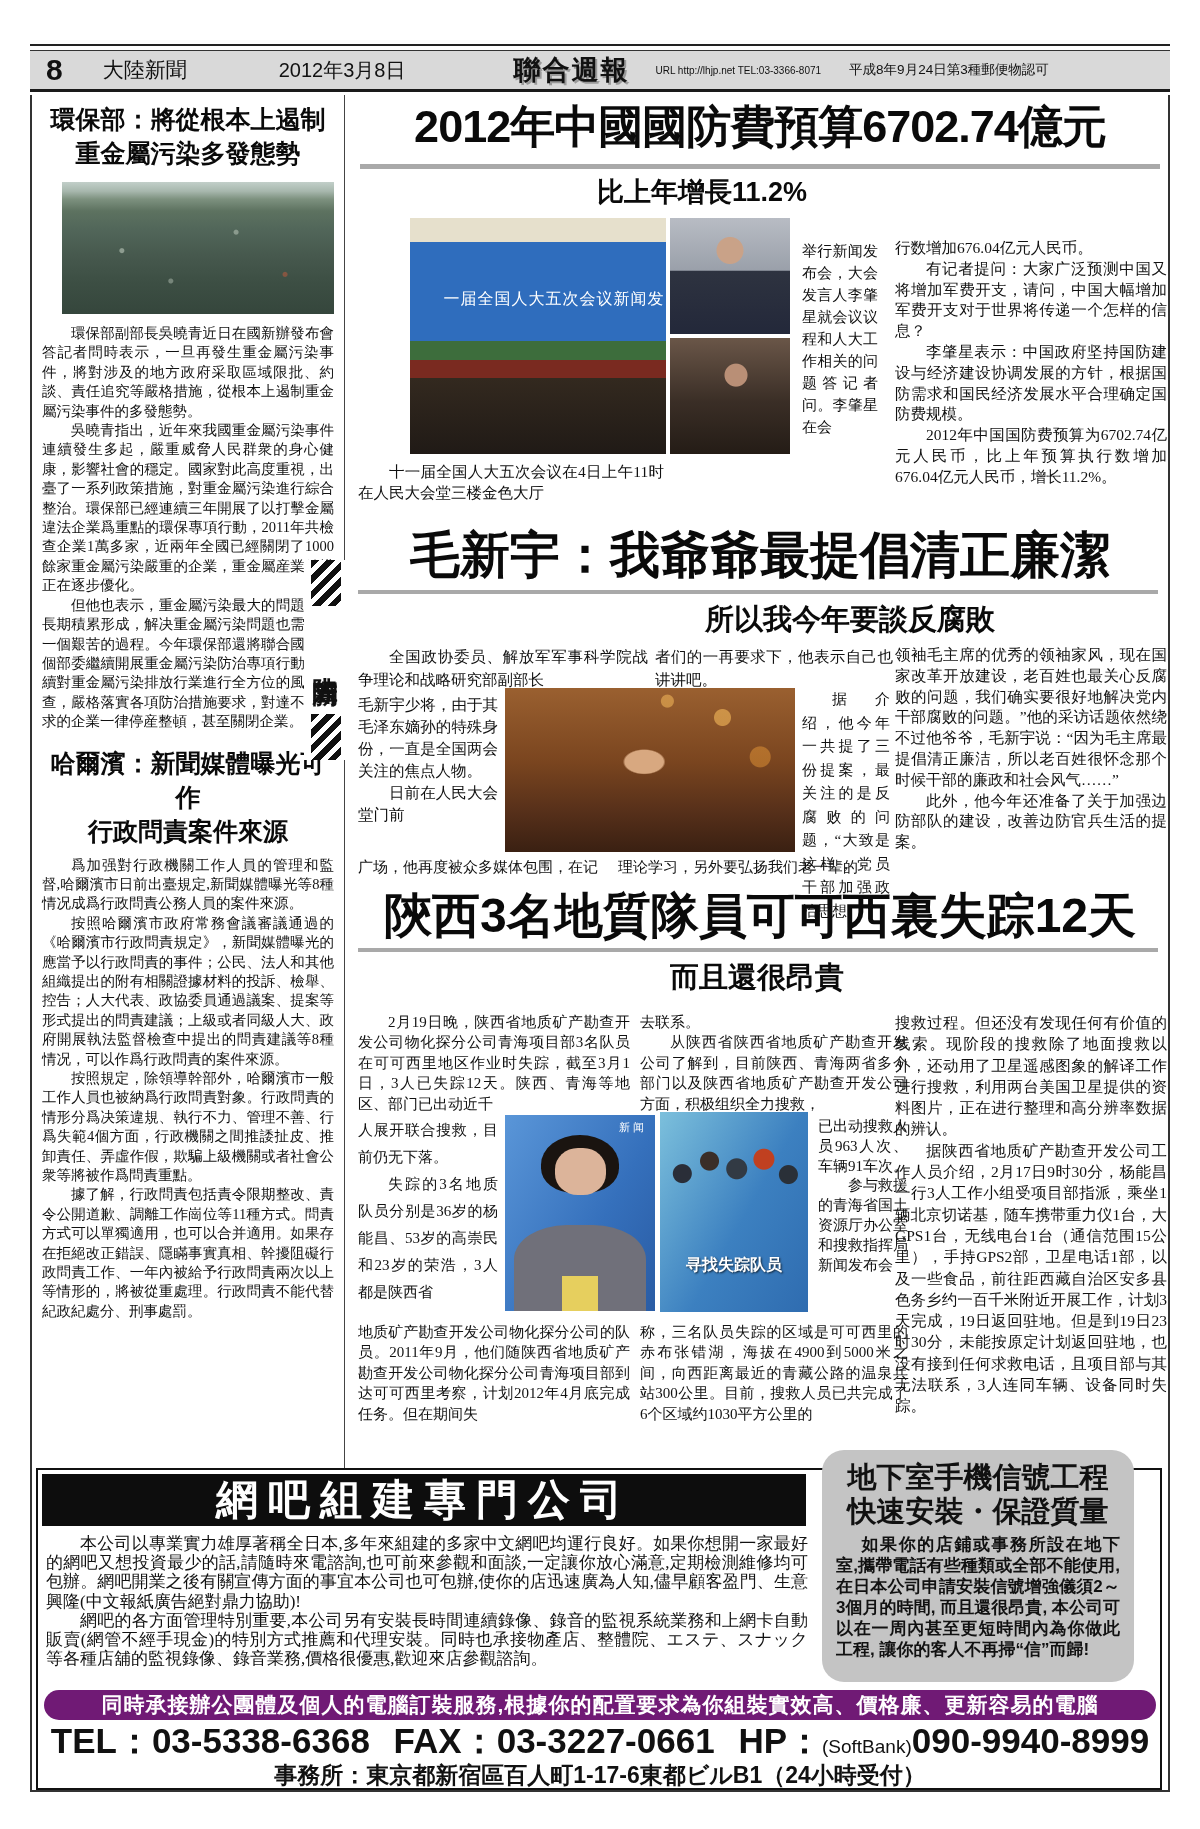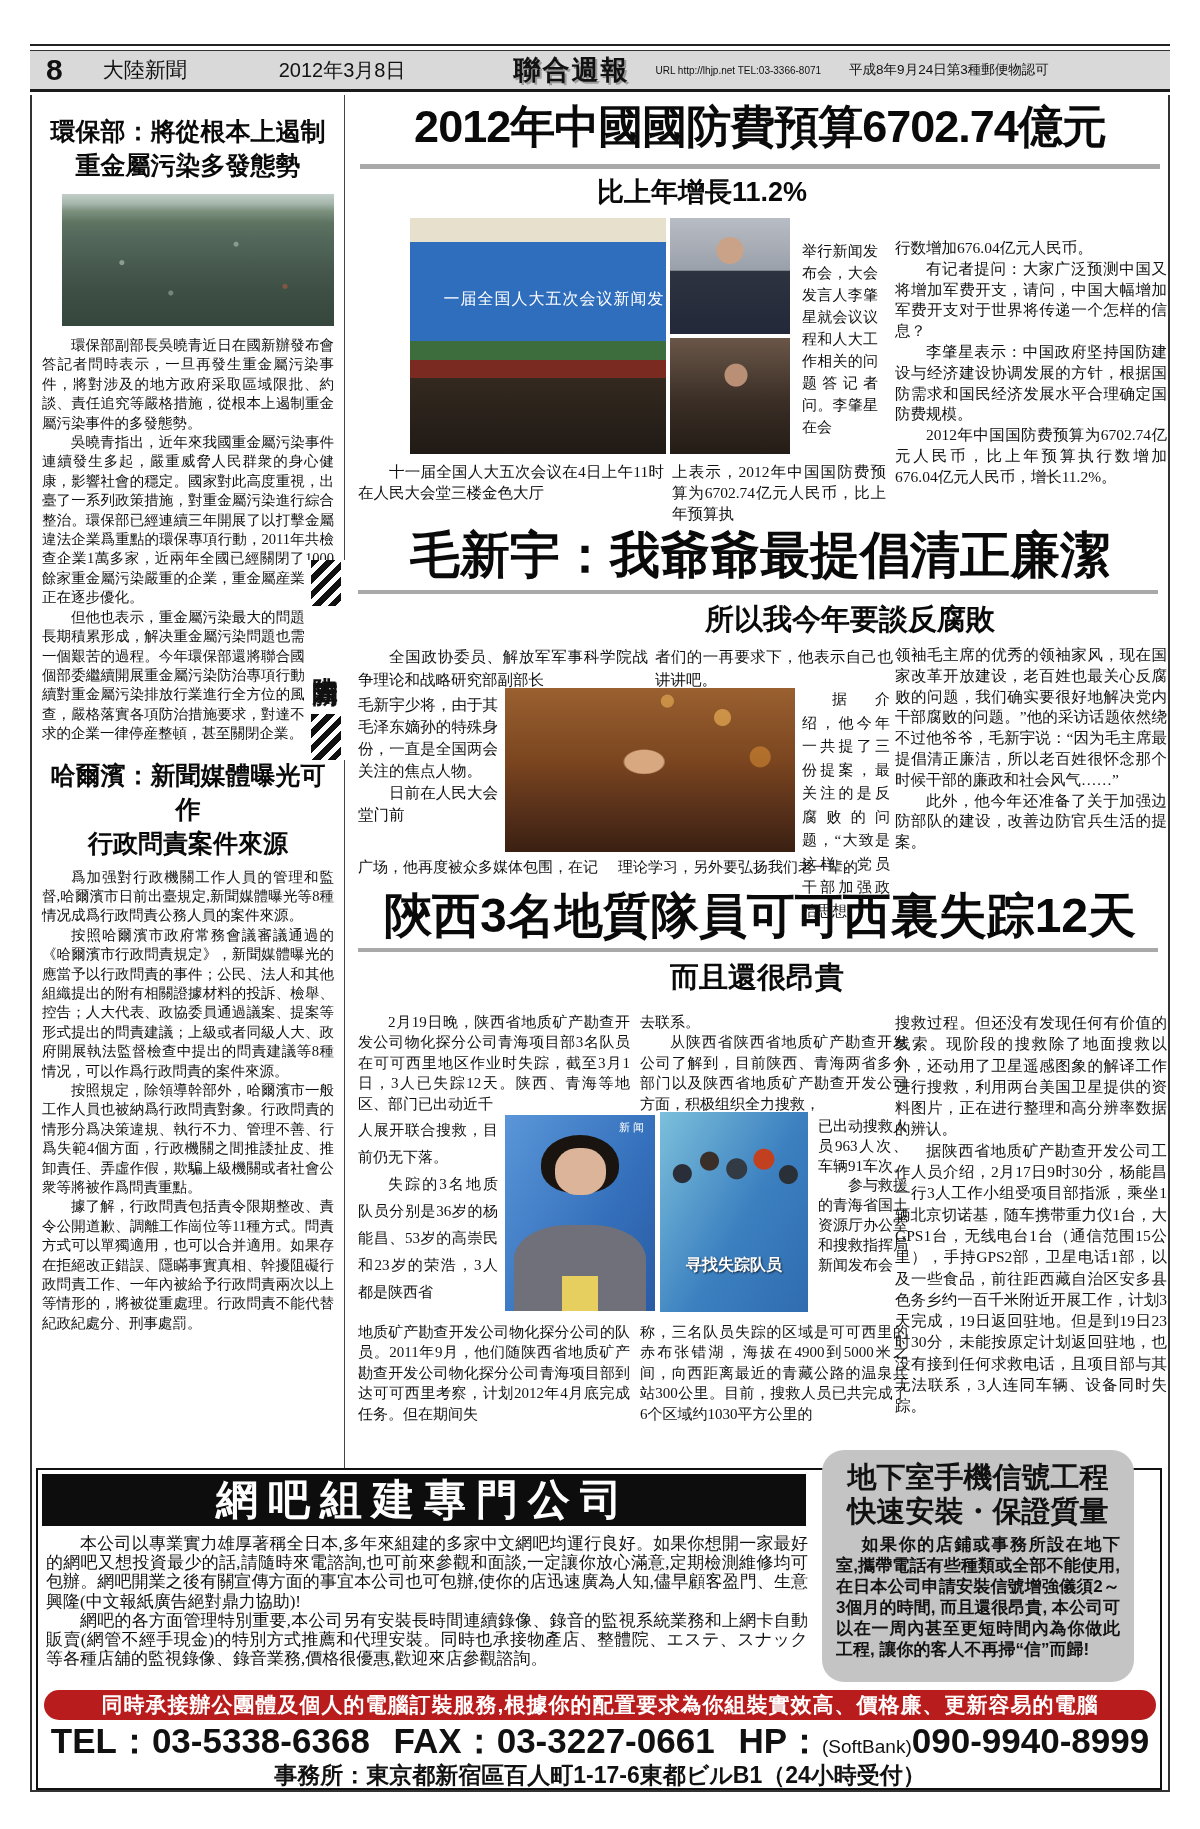--- a/index.html
+++ b/index.html
@@ -58,21 +58,21 @@
 
   <div class="abs header-bar">
     <span class="san" style="font-size:30px;font-weight:900;margin-left:16px;">8</span>
     <span class="san" style="font-size:21px;margin-left:40px;">大陸新聞</span>
     <span class="san" style="font-size:20px;margin-left:92px;">2012年3月8日</span>
     <span class="san" style="font-size:27px;font-weight:900;margin-left:108px;letter-spacing:2px;text-shadow:2px 2px 0 #9a9a9a;">聯合週報</span>
     <span class="san" style="font-size:10px;margin-left:26px;">URL http://lhjp.net  TEL:03-3366-8071</span>
     <span class="san" style="font-size:13.5px;margin-left:28px;">平成8年9月24日第3種郵便物認可</span>
   </div>
 
-  <div class="abs" style="left:42px;top:102px;width:292px;margin-top:12px;">
+  <div class="abs" style="left:42px;top:102px;width:292px;">
     <div class="hl" style="font-size:25px;line-height:34px;">
       <div>環保部：將從根本上遏制</div>
       <div>重金屬污染多發態勢</div>
     </div>
     <div class="ph ph-pollution" style="margin:12px 0 10px 20px;width:272px;height:132px;"></div>
     <div class="j" style="font-size:14.5px;line-height:19.4px;">
       <p class="ind">環保部副部長吳曉青近日在國新辦發布會答記者問時表示，一旦再發生重金屬污染事件，將對涉及的地方政府采取區域限批、約談、責任追究等嚴格措施，從根本上遏制重金屬污染事件的多發態勢。</p>
       <p class="ind">吳曉青指出，近年來我國重金屬污染事件連續發生多起，嚴重威脅人民群衆的身心健康，影響社會的穩定。國家對此高度重視，出臺了一系列政策措施，對重金屬污染進行綜合整治。環保部已經連續三年開展了以打擊金屬違法企業爲重點的環保專項行動，2011年共檢查企業1萬多家，近兩年全國已經關閉了1000餘家重金屬污染嚴重的企業，重金屬産業結構正在逐步優化。</p>
       <p class="ind">但他也表示，重金屬污染最大的問題就是長期積累形成，解决重金屬污染問題也需要有一個艱苦的過程。今年環保部還將聯合國家八個部委繼續開展重金屬污染防治專項行動，繼續對重金屬污染排放行業進行全方位的風險排查，嚴格落實各項防治措施要求，對達不到要求的企業一律停産整頓，甚至關閉企業。</p>
     </div>
@@ -101,21 +101,20 @@
   <div class="abs ph ph-presser" style="left:410px;top:218px;width:256px;height:236px;">
     <span class="ov-white" style="top:30%;left:0;width:100%;text-align:center;font-size:16px;letter-spacing:1px;margin-left:16px;">一届全国人大五次会议新闻发</span>
   </div>
   <div class="abs ph ph-speaker" style="left:670px;top:218px;width:120px;height:116px;"></div>
   <div class="abs ph ph-reporter" style="left:670px;top:338px;width:120px;height:116px;"></div>
 
   <div class="abs j" style="left:802px;top:240px;width:76px;font-size:15px;line-height:22px;">举行新闻发布会，大会发言人李肇星就会议议程和人大工作相关的问题答记者问。李肇星在会</div>
   <div class="abs j body155" style="left:358px;top:462px;width:306px;">
     <p class="ind">十一届全国人大五次会议在4日上午11时在人民大会堂三楼金色大厅</p>
   </div>
-  <div class="abs j body155" style="left:672px;top:462px;width:214px;">上表示，2012年中国国防费预算为6702.74亿元人民币，比上年预算执</div>
   <div class="abs j body155" style="left:895px;top:238px;width:272px;">
     <p>行数增加676.04亿元人民币。</p>
     <p class="ind">有记者提问：大家广泛预测中国又将增加军费开支，请问，中国大幅增加军费开支对于世界将传递一个怎样的信息？</p>
     <p class="ind">李肇星表示：中国政府坚持国防建设与经济建设协调发展的方针，根据国防需求和国民经济发展水平合理确定国防费规模。</p>
     <p class="ind">2012年中国国防费预算为6702.74亿元人民币，比上年预算执行数增加676.04亿元人民币，增长11.2%。</p>
   </div>
 
   <div class="abs hl" style="left:352px;top:524px;width:816px;font-size:50px;line-height:62px;">毛新宇：我爺爺最提倡清正廉潔</div>
   <div class="abs rule" style="left:358px;top:590px;width:800px;height:4px;"></div>
   <div class="abs hl" style="left:500px;top:600px;width:700px;font-size:29px;">所以我今年要談反腐敗</div>
@@ -191,21 +190,21 @@
   </div>
 
   <div class="abs" style="left:822px;top:1450px;width:312px;height:232px;background:#c4c4c4;border-radius:22px;box-sizing:border-box;padding:10px 14px;">
     <div class="san ctr" style="font-weight:900;font-size:29px;line-height:34px;">
       <div>地下室手機信號工程</div>
       <div>快速安裝・保證質量</div>
     </div>
     <p class="san j" style="font-size:17px;line-height:21px;font-weight:600;margin-top:6px;text-indent:1.5em;">如果你的店鋪或事務所設在地下室,攜帶電話有些種類或全部不能使用, 在日本公司申請安裝信號增強儀須2～3個月的時間, 而且還很昂貴, 本公司可以在一周內甚至更短時間內為你做此工程, 讓你的客人不再掃“信”而歸!</p>
   </div>
 
-  <div class="abs san ctr" style="left:44px;top:1690px;width:1112px;height:30px;background:#b91c1c;border-radius:16px;color:#fff;font-size:21px;font-weight:bold;line-height:30px;letter-spacing:1px;">同時承接辦公團體及個人的電腦訂裝服務,根據你的配置要求為你組裝實效高、價格廉、更新容易的電腦</div>
+  <div class="abs san ctr" style="left:44px;top:1690px;width:1112px;height:30px;background:#701a75;border-radius:16px;color:#fff;font-size:21px;font-weight:bold;line-height:30px;letter-spacing:1px;">同時承接辦公團體及個人的電腦訂裝服務,根據你的配置要求為你組裝實效高、價格廉、更新容易的電腦</div>
 
   <div class="abs san ctr" style="left:40px;top:1722px;width:1120px;font-weight:900;font-size:35px;line-height:38px;white-space:nowrap;">
     <span>TEL：</span><span>03-5338-6368</span>
     <span style="margin-left:14px;">FAX：</span><span>03-3227-0661</span>
     <span style="margin-left:14px;">HP：</span><span style="font-size:19px;font-weight:400;">(SoftBank)</span><span>090-9940-8999</span>
   </div>
   <div class="abs san ctr" style="left:40px;top:1760px;width:1120px;font-size:23px;font-weight:bold;">事務所：東京都新宿區百人町1-17-6東都ビルB1（24小時受付）</div>
 
 </div>
 

